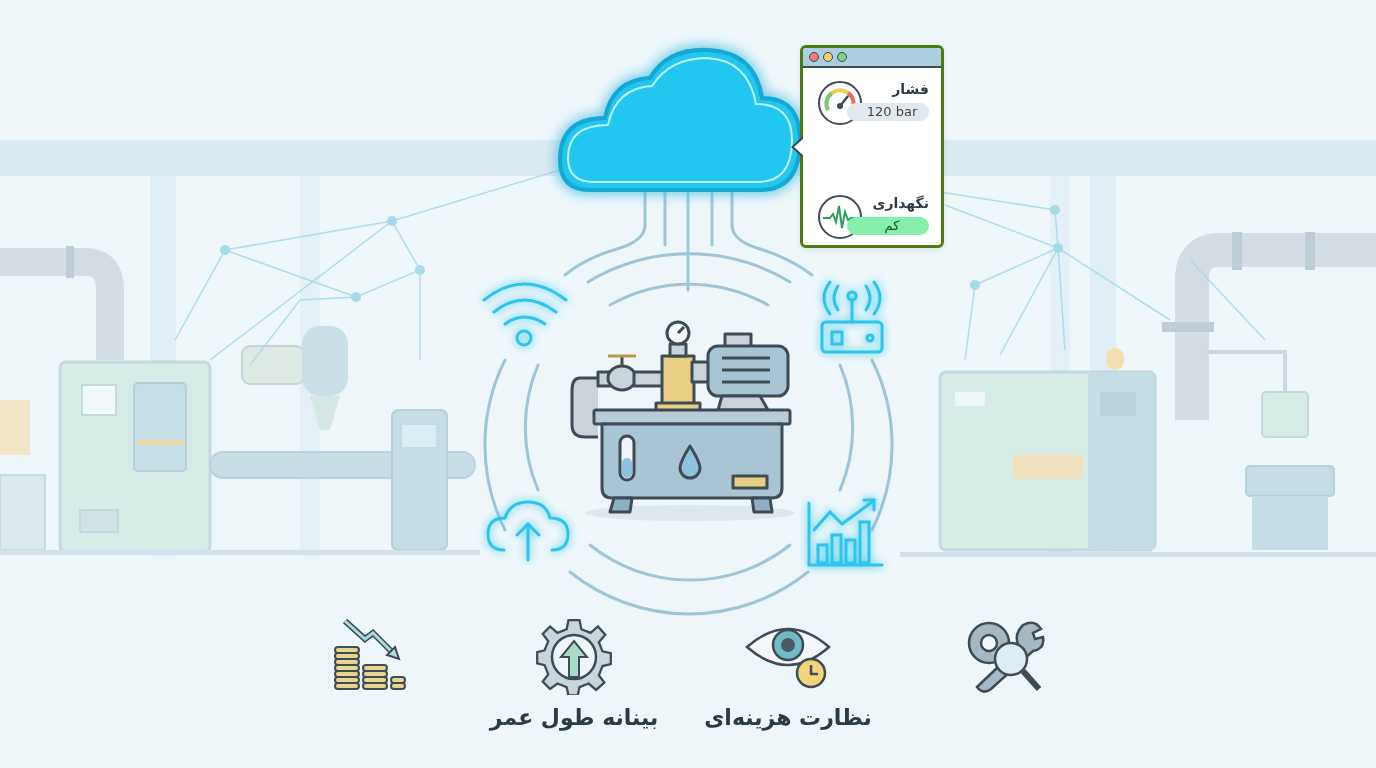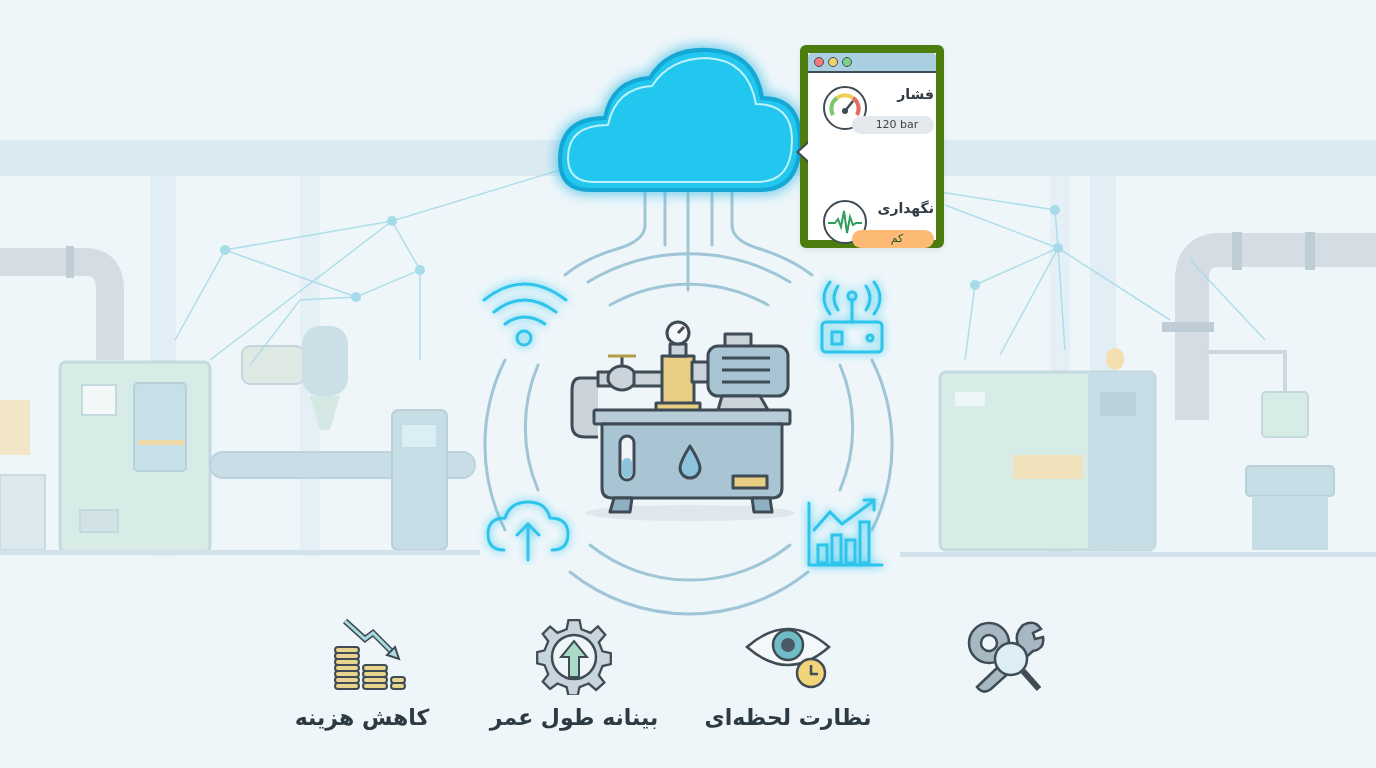--- a/index.html
+++ b/index.html
@@ -1,26 +1,26 @@
 <!DOCTYPE html>
 <html><head>
 <meta charset="utf-8">
 <style>
   html, body { margin:0; padding:0; }
   body { width:1376px; height:768px; overflow:hidden; background:#eef6fa; font-family:"DejaVu Sans", sans-serif; position:relative; }
   .stage { position:absolute; left:0; top:0; width:1376px; height:768px; }
   .bg-svg { position:absolute; left:0; top:0; }
-  .panel { position:absolute; left:800px; top:45px; width:144px; height:203px; background:#ffffff; border:8px solid #4d7c0f; border-radius:6px; box-sizing:border-box; box-shadow:0 2px 6px rgba(0,0,0,0.08); }
+  .panel { position:absolute; left:800px; top:45px; width:144px; height:203px; background:#ffffff; border:3px solid #4d7c0f; border-radius:6px; box-sizing:border-box; box-shadow:0 2px 6px rgba(0,0,0,0.08); }
   .panel-bar { height:18px; background:#a9cfe0; border-bottom:2px solid #3f4b55; border-radius:4px 4px 0 0; display:flex; align-items:center; padding-left:6px; gap:4px; }
   .dot { width:8px; height:8px; border-radius:50%; border:1px solid #3f4b55; }
   .panel-row { position:absolute; left:0; width:140px; height:55px; }
   .gauge-ico { position:absolute; left:14px; top:4px; width:46px; height:46px; }
   .row-label { position:absolute; right:14px; top:5px; font-size:14px; font-weight:bold; color:#2f3a42; direction:rtl; }
-  .row-pill { position:absolute; right:14px; top:35px; width:74px; height:18px; border-radius:9px; background:#e3e8ec; font-size:11px; color:#444; text-align:center; line-height:18px;padding-left:8px; }
-  .row-pill.green { background:#fdba74; color:#1f4d2a; }
+  .row-pill { position:absolute; right:14px; top:27px; width:74px; height:18px; border-radius:9px; background:#e3e8ec; font-size:13px; color:#444; text-align:center; line-height:18px;padding-left:8px; }
+  .row-pill.green { background:#86efac; color:#1f4d2a; }
   .panel-tail { position:absolute; left:-12px; top:88px; width:0; height:0; border-top:11px solid transparent; border-bottom:11px solid transparent; border-right:12px solid #3f4b55; }
   .panel-tail-in { position:absolute; left:-9px; top:90px; width:0; height:0; border-top:9px solid transparent; border-bottom:9px solid transparent; border-right:10px solid #ffffff; }
   .feature { position:absolute; top:615px; width:200px; text-align:center; }
   .feature svg { display:block; margin:0 auto; }
   .feature-label { margin-top:10px; font-size:22px; font-weight:bold; color:#2c3a44; direction:rtl; }
 </style>
 </head>
 <body>
 
 <div class="stage">
@@ -255,21 +255,20 @@
           <rect x="46" y="56" width="24" height="6" rx="3"></rect>
           <rect x="46" y="62" width="24" height="6" rx="3"></rect>
           <rect x="46" y="68" width="24" height="6" rx="3"></rect>
         <rect x="74" y="62" width="14" height="6" rx="3"></rect>
           <rect x="74" y="68" width="14" height="6" rx="3"></rect>
       </g>
       <polyline points="28,6 48,24 56,18 78,40" stroke="#3f4b55" stroke-width="6" fill="none"></polyline>
       <polyline points="28,6 48,24 56,18 78,40" stroke="#a9dbe0" stroke-width="3" fill="none"></polyline>
       <path d="M70 40 L82 44 L78 32 Z" fill="#a9dbe0" stroke="#3f4b55" stroke-width="2"></path>
     </svg>
-    <div class="feature-label">کاهش هزینه</div>
   </div>
 
   <div class="feature" style="left:474px">
     <svg width="84" height="80" viewBox="0 0 84 80">
       <g transform="translate(42 40)">
         <path d="M-6 -38 L6 -38 L8 -28 L18 -24 L26 -31 L34 -22 L27 -14 L31 -4 L40 -2 L40 10 L31 12 L27 22 L33 30 L24 38 L16 31 L6 35 L4 44 L-6 44 L-8 35 L-18 31 L-26 37 L-34 29 L-28 21 L-32 11 L-40 9 L-40 -3 L-32 -5 L-28 -15 L-34 -23 L-26 -31 L-18 -24 L-8 -28 Z" fill="#c8d5dc" stroke="#3f4b55" stroke-width="2.5" transform="scale(0.92)"></path>
         <circle cx="0" cy="2" r="22" fill="#eef6fa" stroke="#3f4b55" stroke-width="2.5"></circle>
         <path d="M-5 22 L-5 2 L-13 2 L0 -14 L13 2 L5 2 L5 22 Z" fill="#a9dbc7" stroke="#3f4b55" stroke-width="2"></path>
       </g>
     </svg>
@@ -277,21 +276,21 @@
   </div>
 
   <div class="feature" style="left:688px">
     <svg width="90" height="80" viewBox="0 0 90 80">
       <path d="M4 32 Q45 -4 86 32 Q45 68 4 32 Z" fill="#f4f8fa" stroke="#3f4b55" stroke-width="2.5"></path>
       <circle cx="45" cy="30" r="15" fill="#6fbcc6" stroke="#3f4b55" stroke-width="2.5"></circle>
       <circle cx="45" cy="30" r="7" fill="#4b5a66"></circle>
       <circle cx="68" cy="58" r="14" fill="#f2d57a" stroke="#3f4b55" stroke-width="2.5"></circle>
       <polyline points="68,50 68,59 75,59" stroke="#3f4b55" stroke-width="2.5" fill="none"></polyline>
     </svg>
-    <div class="feature-label">نظارت لحظه‌ای</div>
+    <div class="feature-label">نظارت هزینه‌ای</div>
   </div>
 
   <div class="feature" style="left:906px">
     <svg width="90" height="80" viewBox="0 0 90 80">
       <g stroke="#3f4b55" stroke-width="2.5">
         <circle cx="28" cy="28" r="20" fill="#a8b8c2"></circle>
         <circle cx="28" cy="28" r="8" fill="#eef6fa"></circle>
         <path d="M62 10 Q74 4 80 14 L72 18 L74 24 L82 22 Q84 34 72 36 L30 74 Q22 80 16 72 L58 32 Q52 20 62 10 Z" fill="#a8b8c2"></path>
         <circle cx="50" cy="44" r="16" fill="#dceef4"></circle>
         <line x1="62" y1="56" x2="78" y2="74" stroke-width="6"></line>

